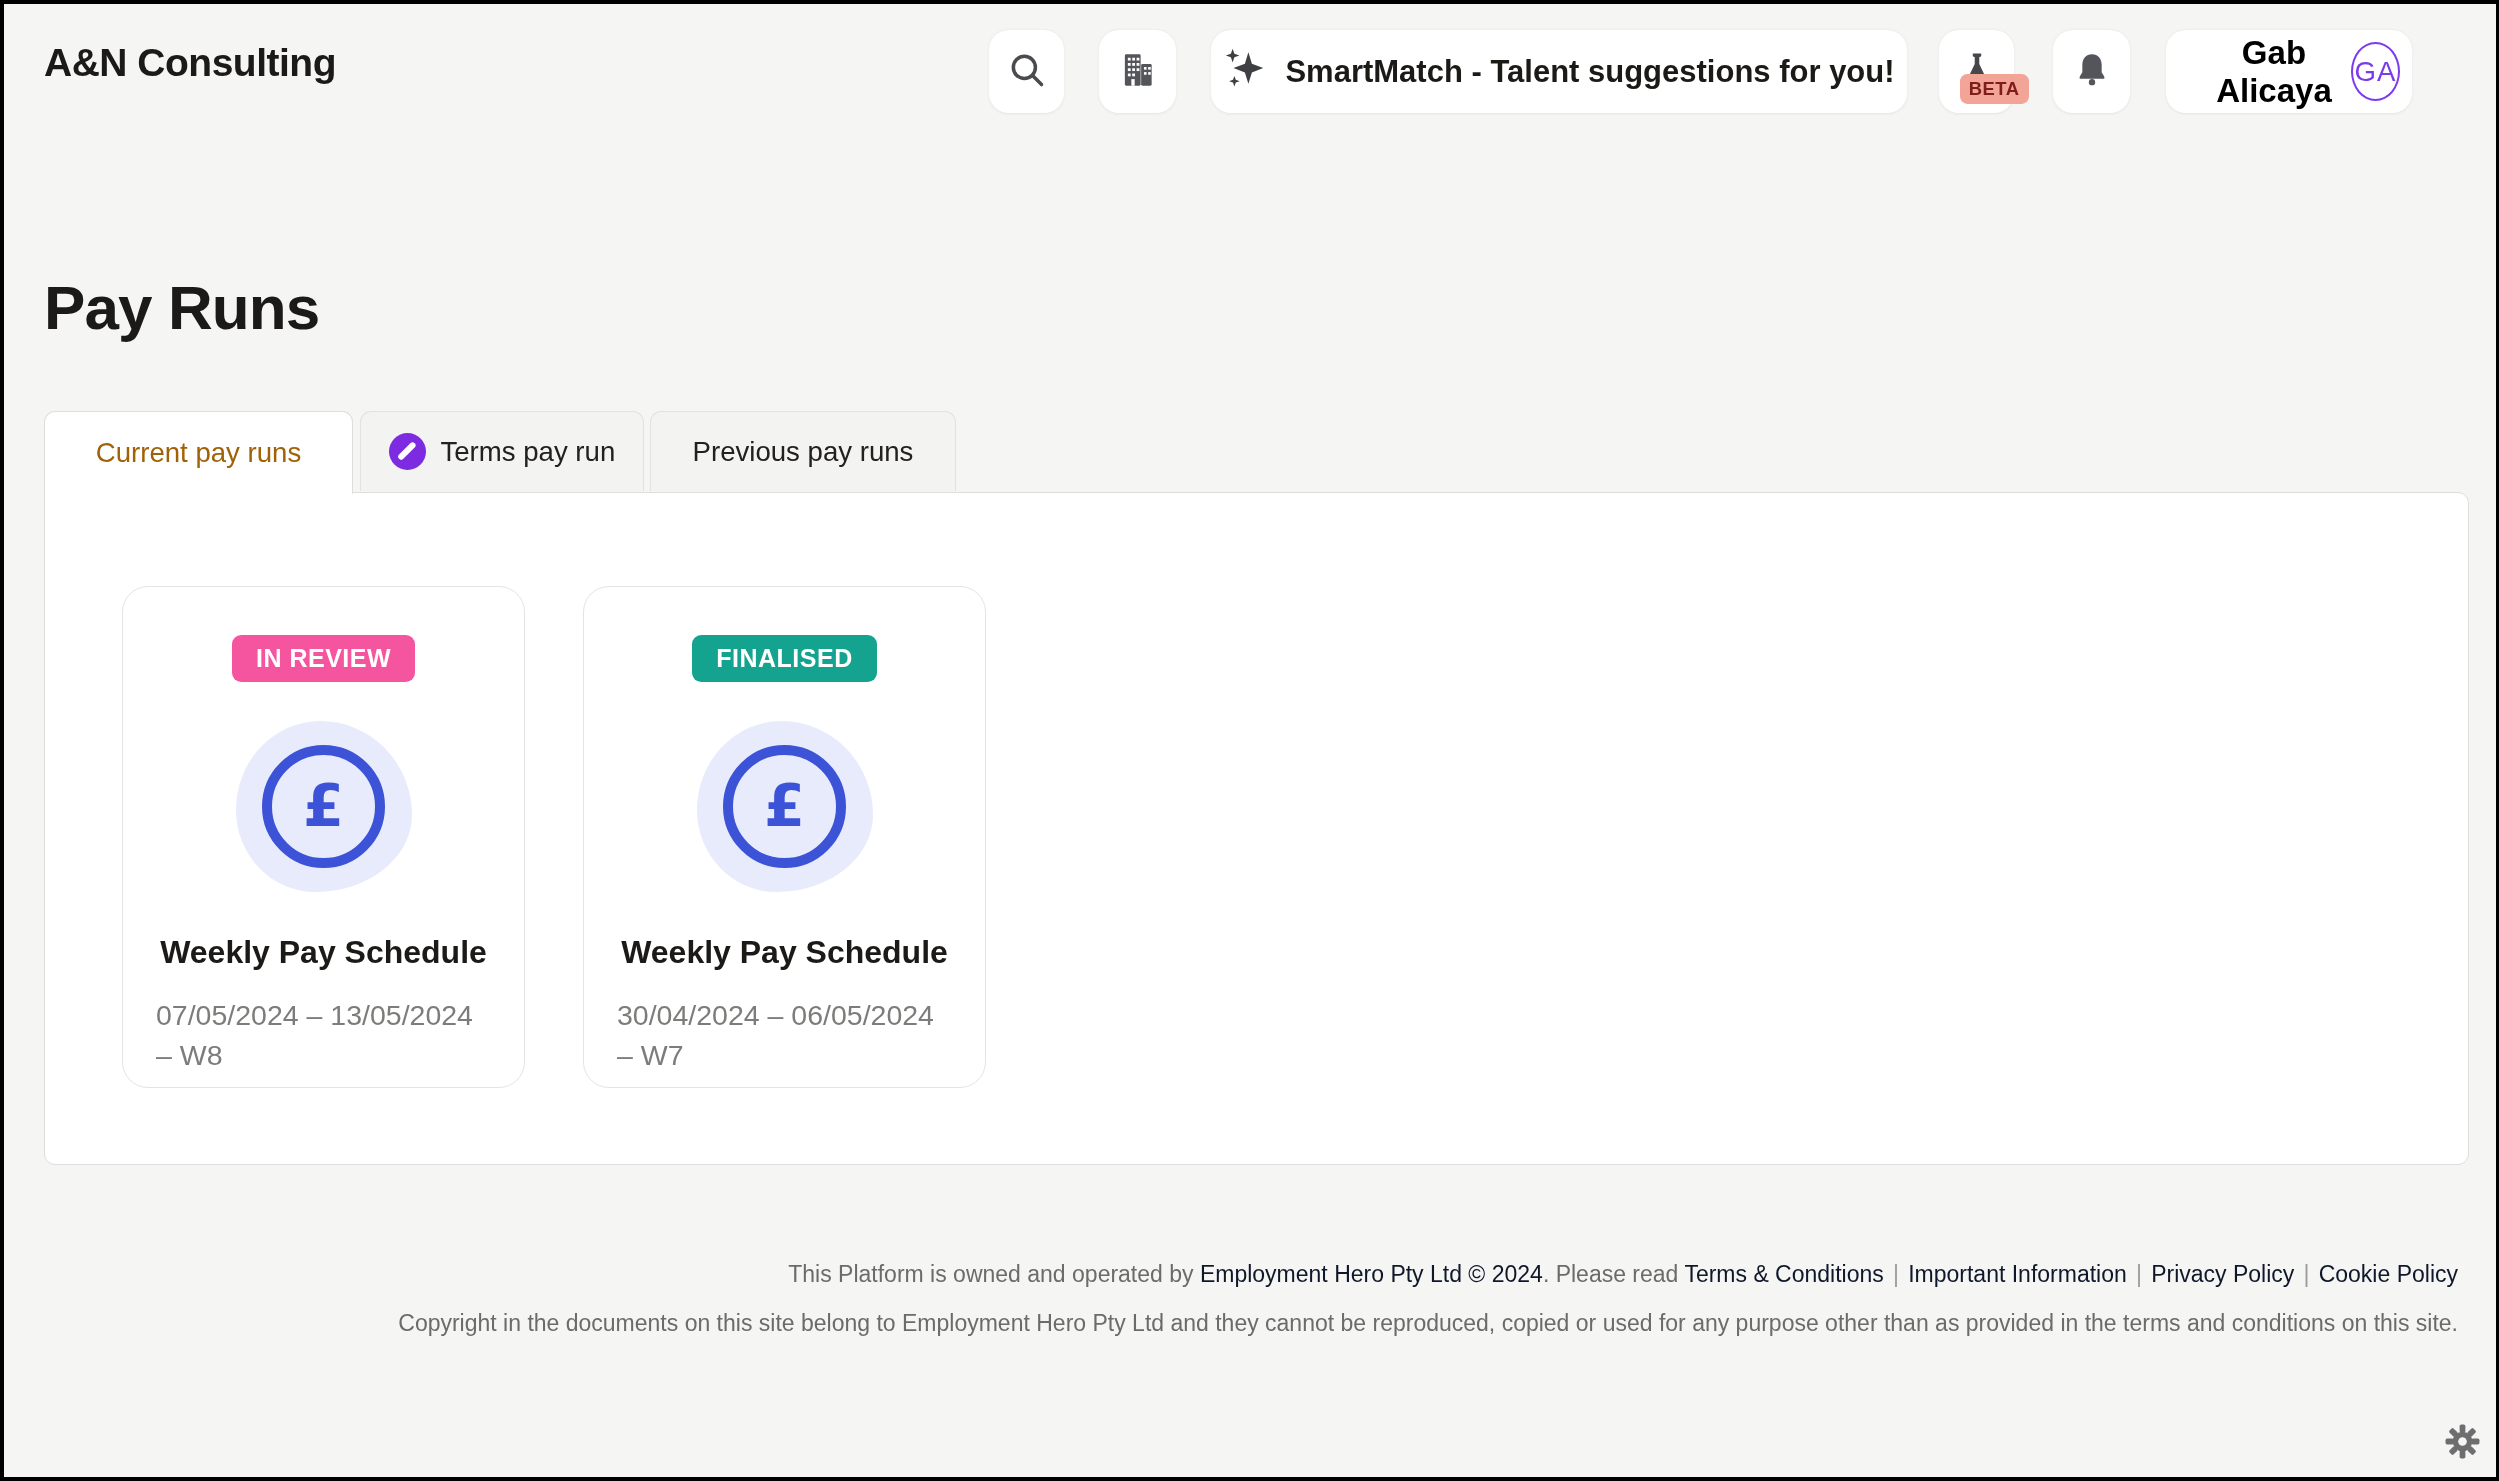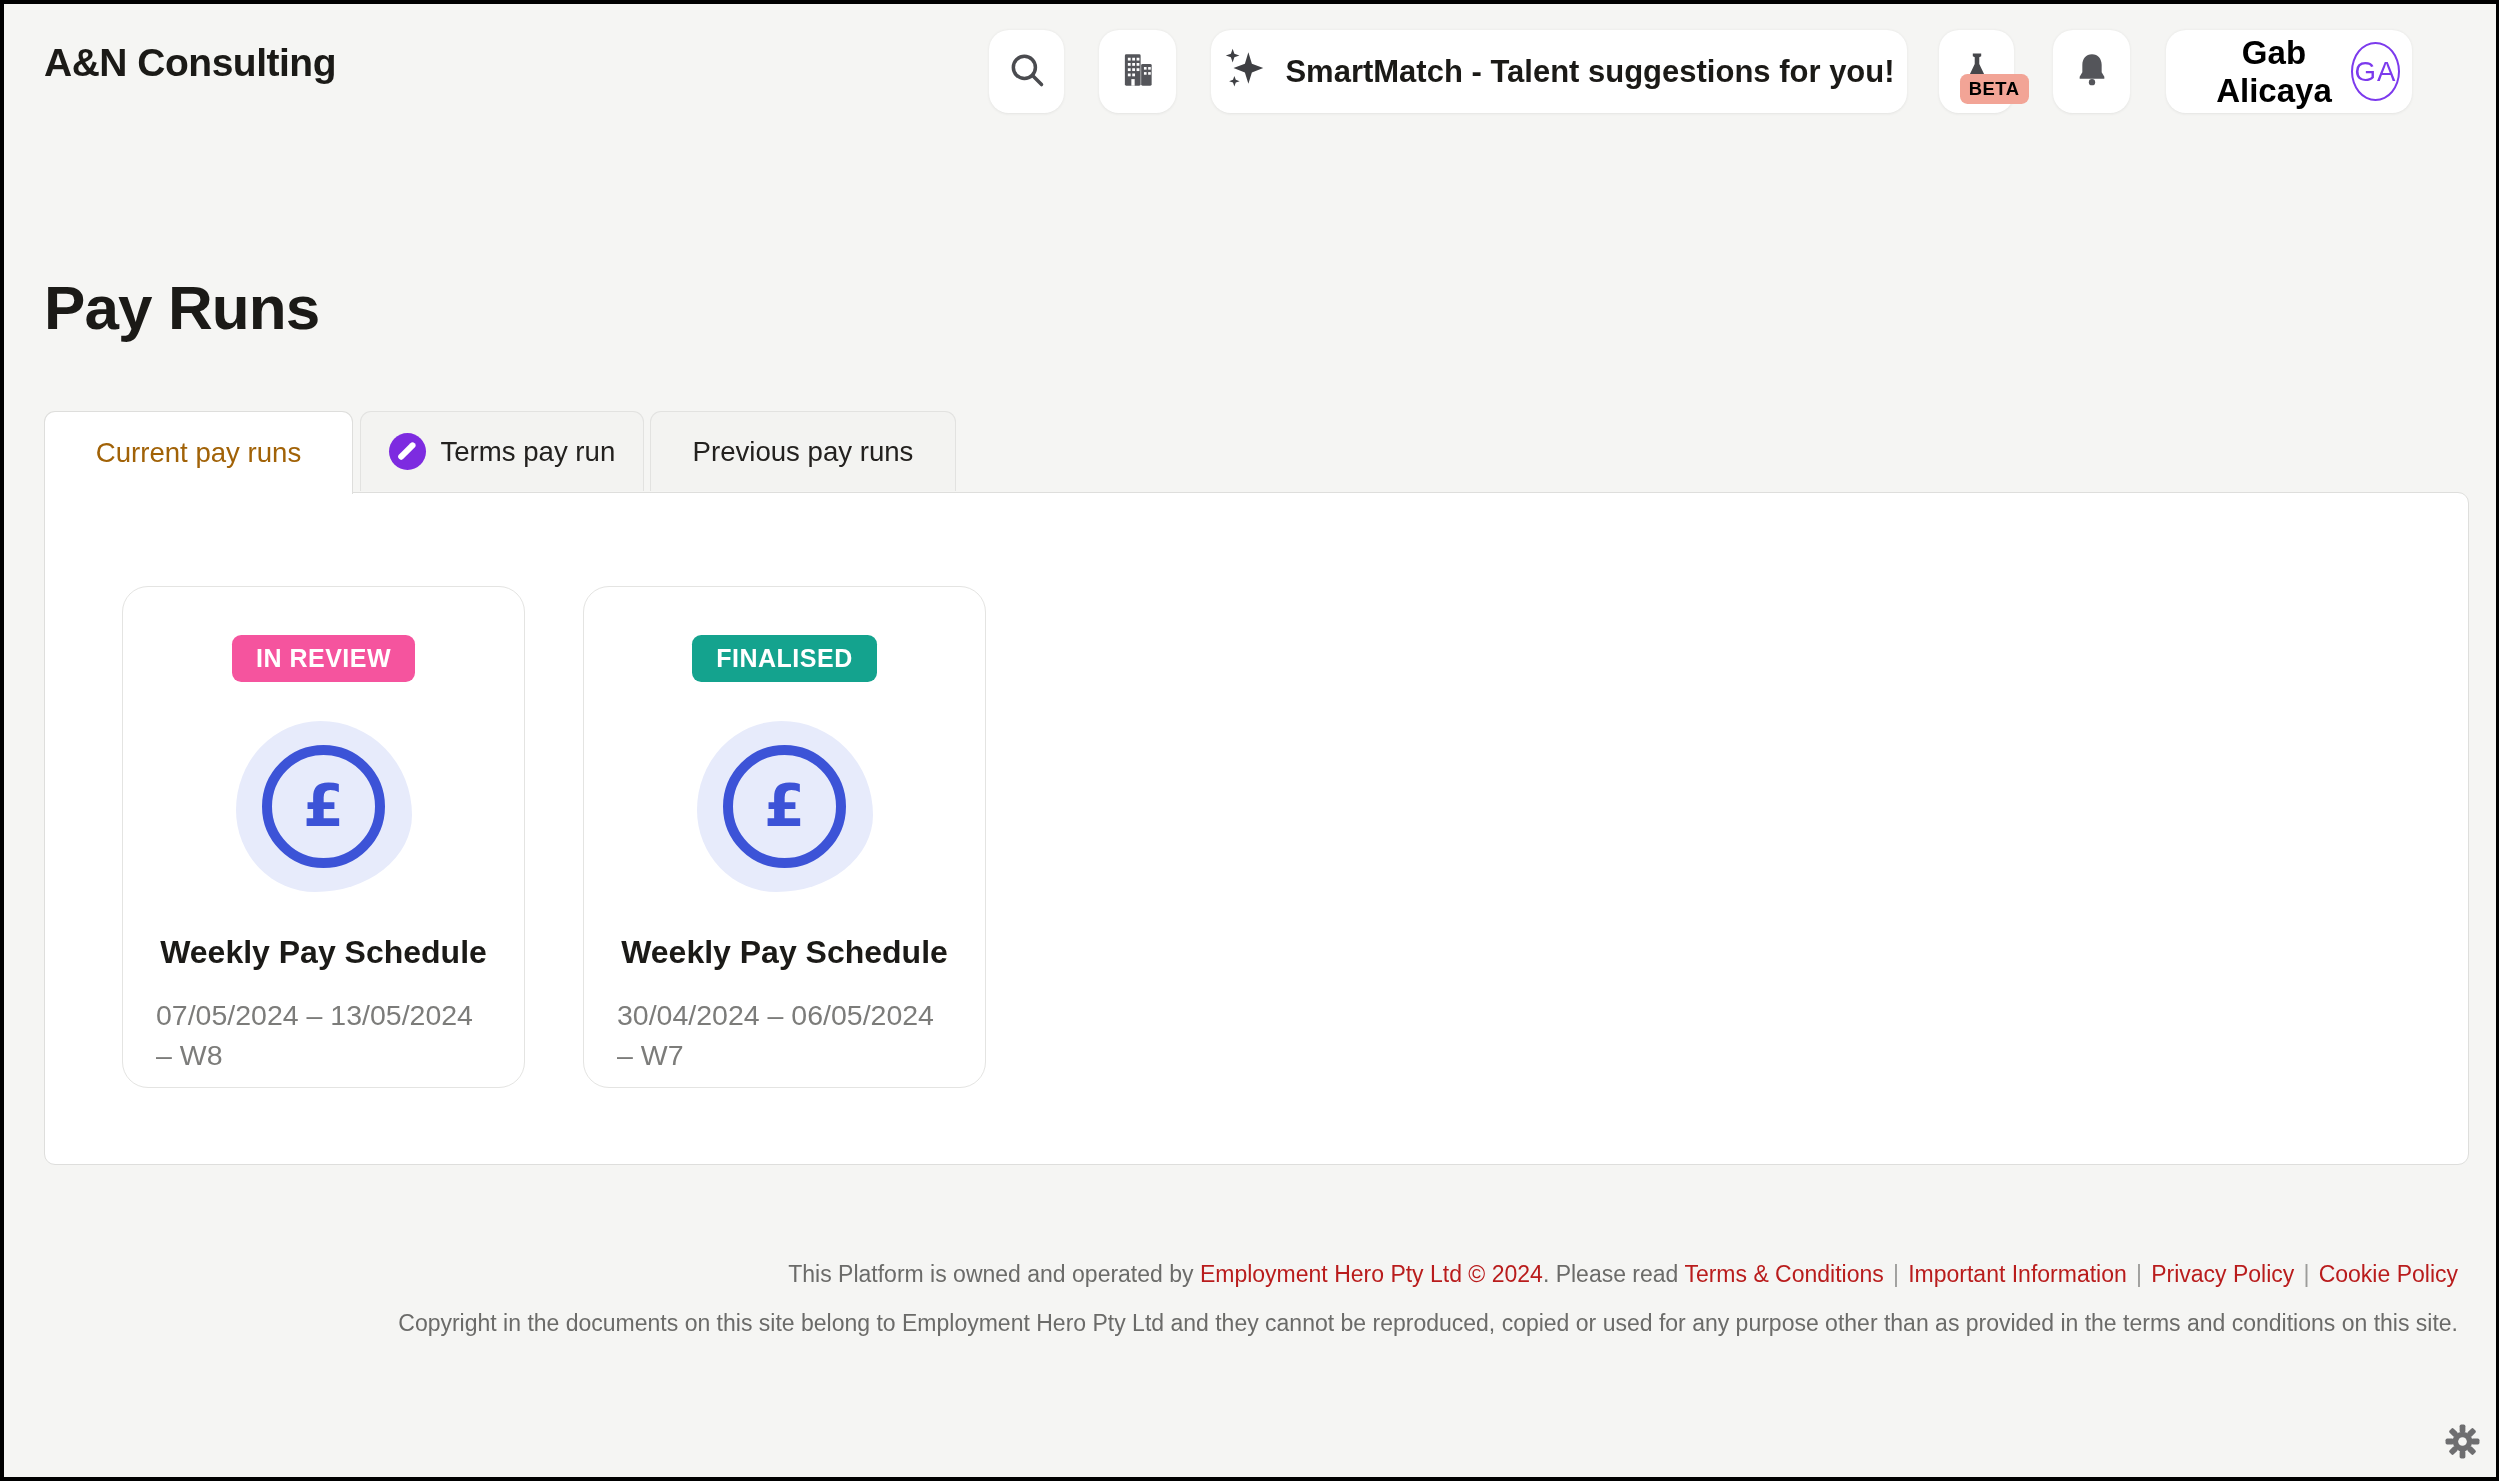--- a/index.html
+++ b/index.html
@@ -12,21 +12,21 @@
   .hbtn{position:absolute;top:26px;height:83px;background:#fff;border:none;border-radius:20px;
         box-shadow:0 0.9px 2.8px rgba(40,40,40,.08);display:flex;align-items:center;justify-content:center;
         cursor:pointer;box-sizing:border-box;}
   #btn-search{left:985px;width:75px;}
   #btn-company{left:1095px;width:77px;}
   #btn-smartmatch{left:1207px;width:696px;gap:20px;font-size:31px;font-weight:700;color:#1B1A17;}
   #btn-labs{left:1935px;width:75px;overflow:visible;}
   #btn-bell{left:2049px;width:77px;}
   #btn-profile{left:2162px;width:246px;justify-content:space-between;padding:0 12px 0 31px;
                font-size:33px;font-weight:700;}
-  .beta{position:absolute;right:-14.7px;bottom:9.2px;background:#F2A496;color:#000000;
+  .beta{position:absolute;right:-14.7px;bottom:9.2px;background:#F2A496;color:#7f1d1d;
         font-size:18.4px;font-weight:700;padding:3.7px 9.2px;border-radius:7.4px;letter-spacing:0.5px;margin-top:28px;}
   .avatar{width:59px;height:59px;border:2.8px solid #7C3AED;border-radius:50%;color:#7C3AED;
           display:flex;align-items:center;justify-content:center;font-size:27.6px;font-weight:400;
           letter-spacing:0.9px;box-sizing:border-box;}
 
   
   .h1{position:absolute;left:40px;top:268px;font-size:62px;font-weight:800;letter-spacing:-0.9px;}
 
   
   .tab{position:absolute;top:407px;height:80px;box-sizing:border-box;display:flex;align-items:center;
@@ -51,21 +51,21 @@
         border-radius:48% 52% 55% 45% / 52% 55% 45% 48%;display:flex;align-items:center;justify-content:center;}
   .ring{width:123px;height:123px;border:10px solid #3C53D7;border-radius:50%;box-sizing:border-box;
         display:flex;align-items:center;justify-content:center;}
   .pound{font-family:"DejaVu Sans",sans-serif;font-size:59px;font-weight:700;color:#3C53D7;margin-top:-3.7px;}
   .card-title{margin-top:42px;font-size:32px;font-weight:700;}
   .card-period{margin:24px 33px 0;text-align:left;font-size:28.5px;color:#7C7C7A;line-height:40px;}
 
   
   .footer{position:absolute;left:276px;right:38px;top:1246px;text-align:right;font-size:23px;
           color:#6B6B69;line-height:49px;}
-  .footer a{color:#b91c1c;text-decoration:none;cursor:pointer;text-align:center;}
+  .footer a{color:#0f172a;text-decoration:none;cursor:pointer;text-align:center;}
   .sep{color:#9C9C9A;margin:0 9.2px;}
   .gear{position:absolute;right:14.7px;top:1419px;width:37px;height:37px;cursor:pointer;}
 </style>
 </head>
 <body>
 
 <div class="page">
 
   <div class="brand">A&amp;N Consulting</div>
 

